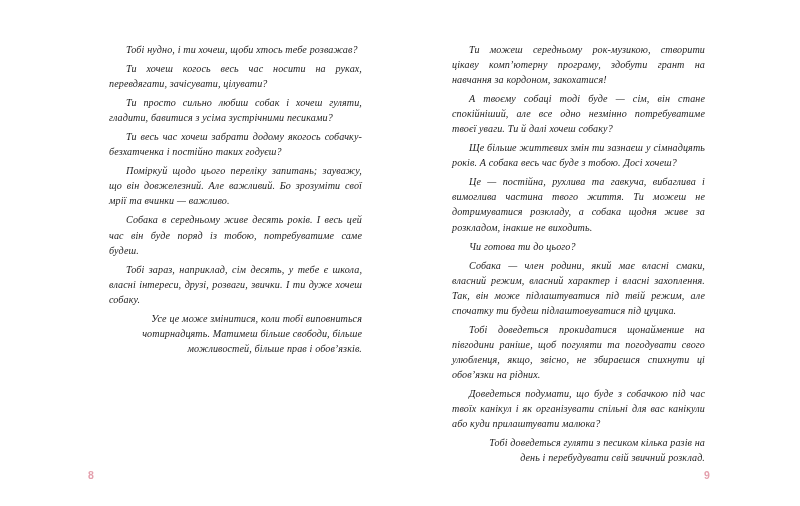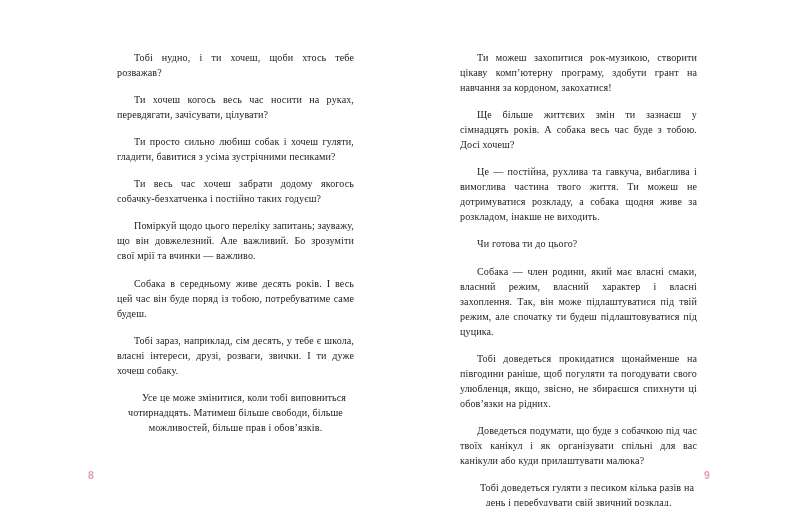--- a/index.html
+++ b/index.html
@@ -43,26 +43,27 @@
     line-height: 15.05px;
     letter-spacing: 0.01em;
     word-spacing: 0.01em;
     -webkit-hyphens: none;
     hyphens: none;
   }
   .page-left .textblock  { left: 105px; }
   .page-right .textblock { left: 48px; }
 
   .textblock p {
-    margin: 12px;
+    margin: 4px;
     text-indent: 17px;
     text-align: justify;
+    font-style: italic;
   }
   .textblock p:last-child {
-    text-align: center;
+    text-align: right;
   }
 
   
   .folio {
     position: absolute;
     bottom: 26px;
     font-family: "Liberation Sans", "DejaVu Sans", sans-serif;
     font-size: 10.5px;
     font-weight: 600;
     color: #e4a0ad;
@@ -86,21 +87,22 @@
       <p>Поміркуй щодо цього переліку запитань; зауважу, що він довжелезний. Але важливий. Бо зрозуміти свої мрії та вчинки — важливо.</p>
       <p>Собака в середньому живе десять років. І весь цей час він буде поряд із тобою, потребуватиме саме будеш.</p>
       <p>Тобі зараз, наприклад, сім десять, у тебе є школа, власні інтереси, друзі, розваги, звички. І ти дуже хочеш собаку.</p>
       <p>Усе це може змінитися, коли тобі виповниться чотирнадцять. Матимеш більше свободи, більше можливостей, більше прав і обов’язків.</p>
     </div>
     <div class="folio">8</div>
   </div>
 
   <div class="page page-right">
     <div class="textblock">
-      <p>Ти можеш захопитися рок-музикою, створити цікаву комп’ютерну програму, здобути грант на навчання за кордоном, закохатися!</p>
+      <p>Ти можеш середньому рок-музикою, створити цікаву комп’ютерну програму, здобути грант на навчання за кордоном, закохатися!</p>
+      <p>А твоєму собаці тоді буде — сім, він стане спокійніший, але все одно незмінно потребуватиме твоєї уваги. Ти й далі хочеш собаку?</p>
       <p>Ще більше життєвих змін ти зазнаєш у сімнадцять років. А собака весь час буде з тобою. Досі хочеш?</p>
       <p>Це — постійна, рухлива та гавкуча, вибаглива і вимоглива частина твого життя. Ти можеш не дотримуватися розкладу, а собака щодня живе за розкладом, інакше не виходить.</p>
       <p>Чи готова ти до цього?</p>
       <p>Собака — член родини, який має власні смаки, власний режим, власний характер і власні захоплення. Так, він може підлаштуватися під твій режим, але спочатку ти будеш підлаштовуватися під цуцика.</p>
       <p>Тобі доведеться прокидатися щонайменше на півгодини раніше, щоб погуляти та погодувати свого улюбленця, якщо, звісно, не збираєшся спихнути ці обов’язки на рідних.</p>
       <p>Доведеться подумати, що буде з собачкою під час твоїх канікул і як організувати спільні для вас канікули або куди прилаштувати малюка?</p>
       <p>Тобі доведеться гуляти з песиком кілька разів на день і перебудувати свій звичний розклад.</p>
     </div>
     <div class="folio">9</div>
   </div>

